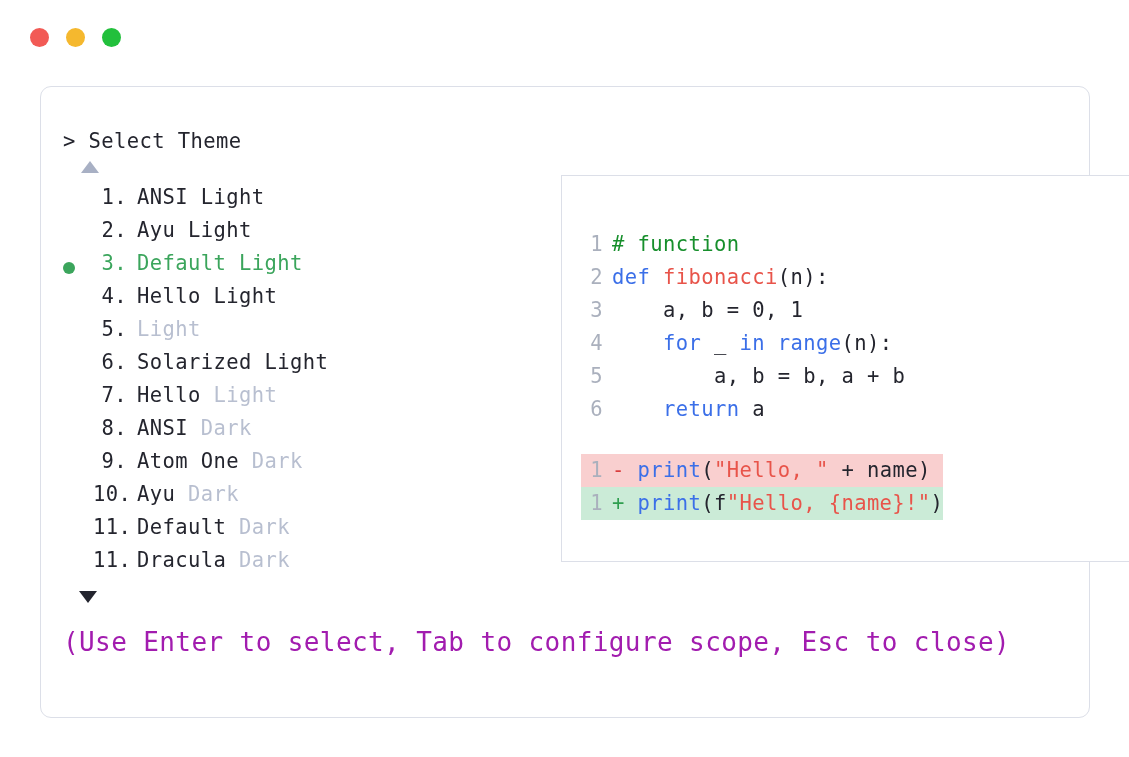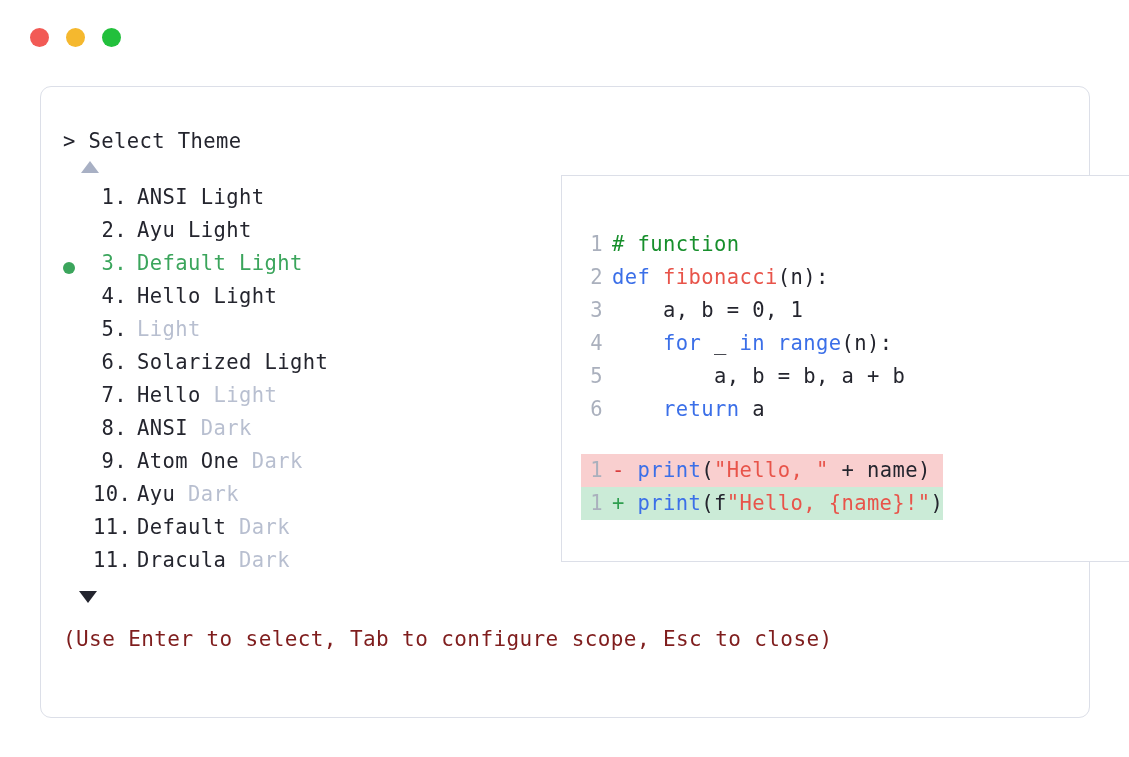--- a/index.html
+++ b/index.html
@@ -119,23 +119,23 @@
   }
   .variant { color: #b8bfd0; }
   .theme-item.selected,
   .theme-item.selected .variant { color: #3ba55c; }
 
   
   .hint {
     position: absolute;
     left: 22px;
     top: 540px;
-    font-size: 21px;
-    letter-spacing: 0.4px;
-    color: #7f1d1d;
+    font-size: 26px;
+    letter-spacing: 0.4px;
+    color: #a21caf;
     white-space: pre;
   }
 
   
   .preview-box {
     position: absolute;
     left: 520px;
     top: 88px;
     width: 583px;
     height: 387px;

